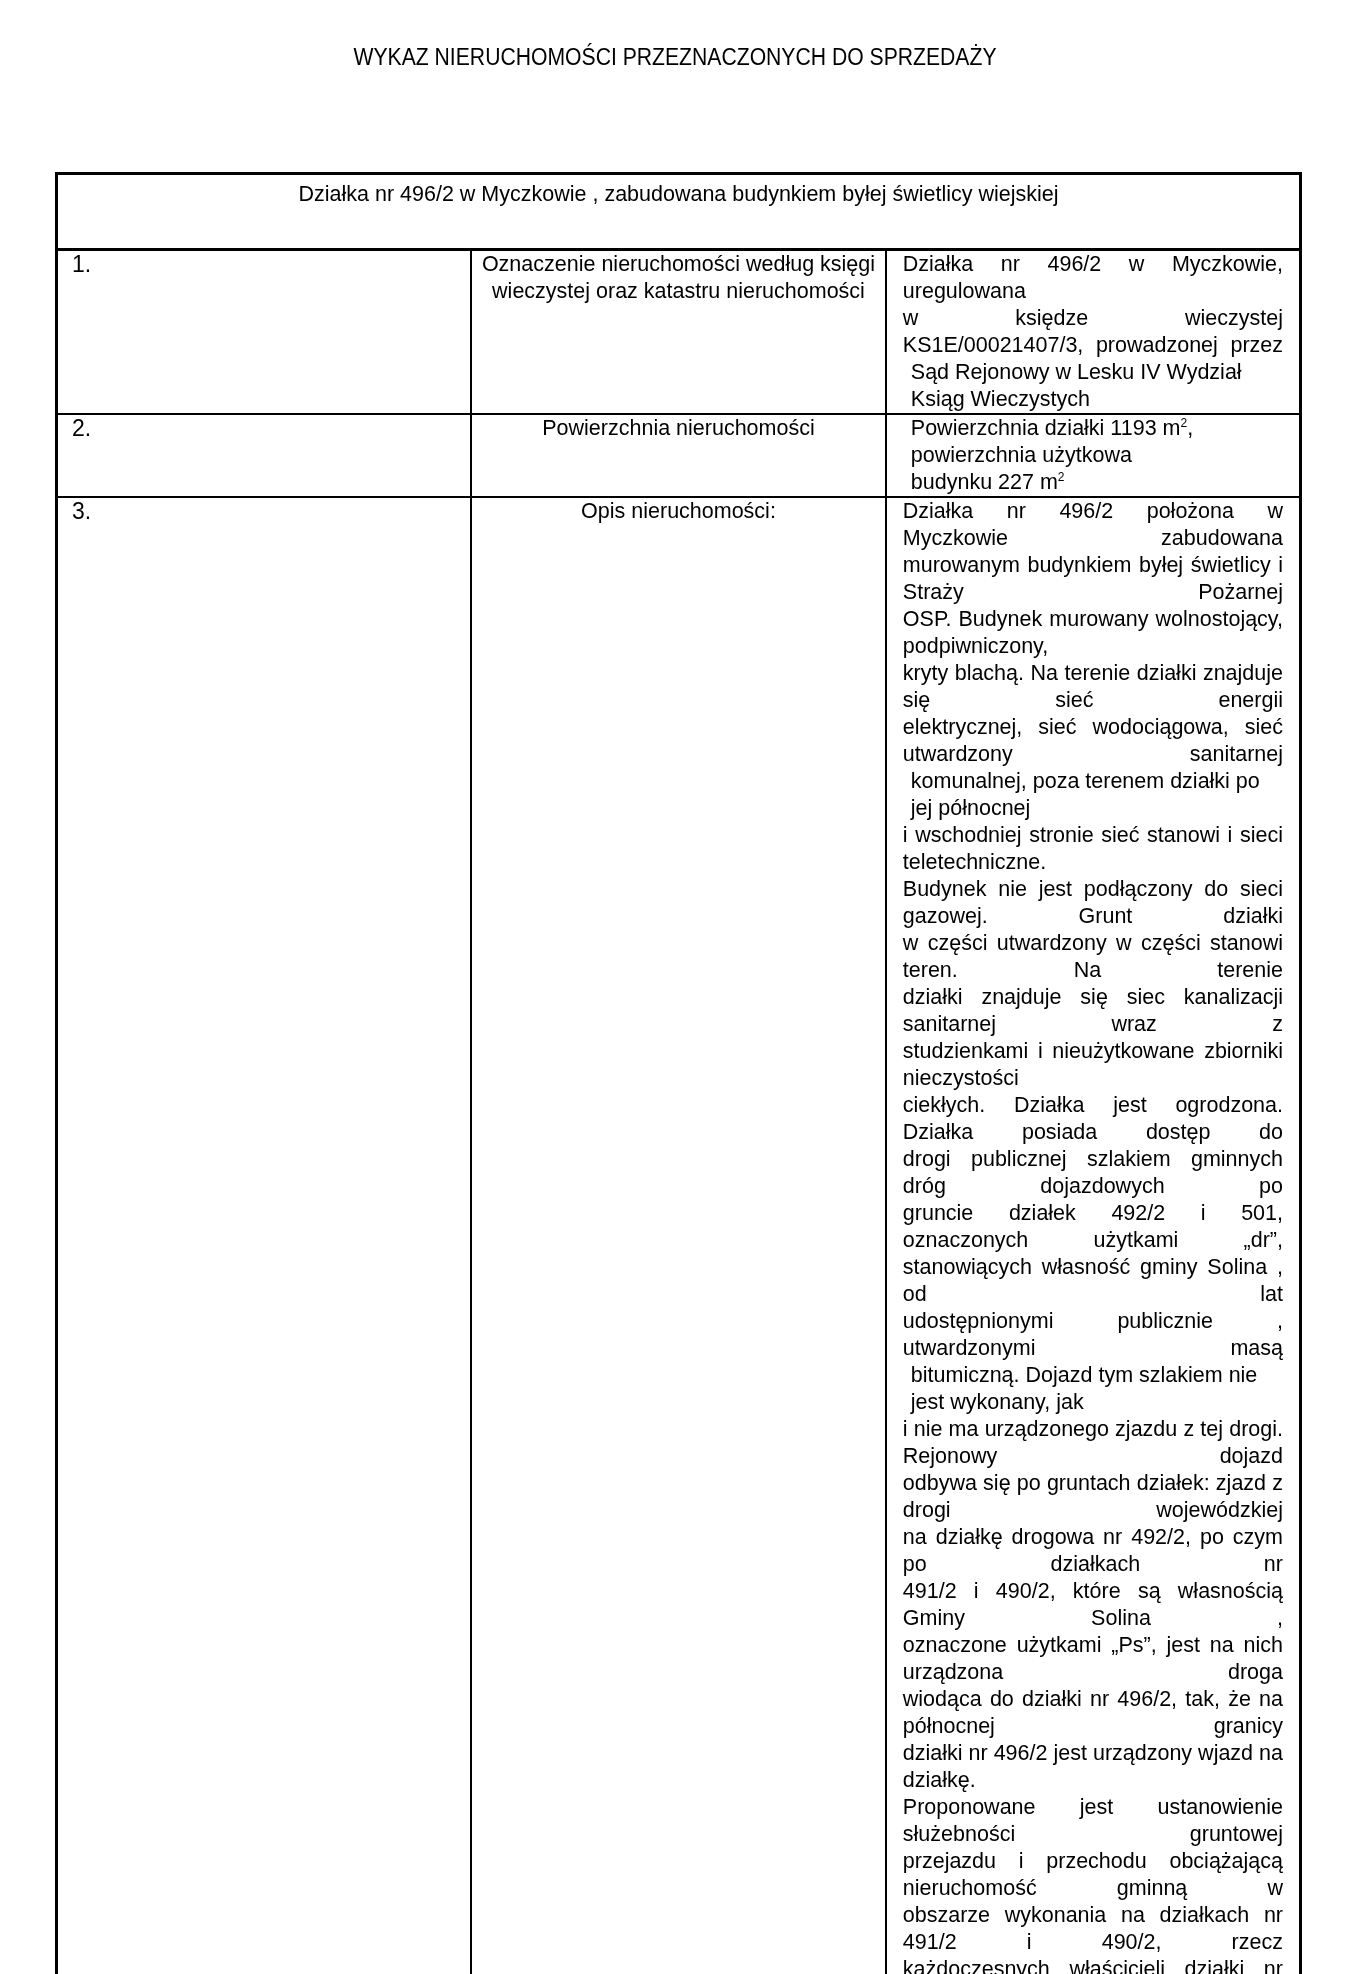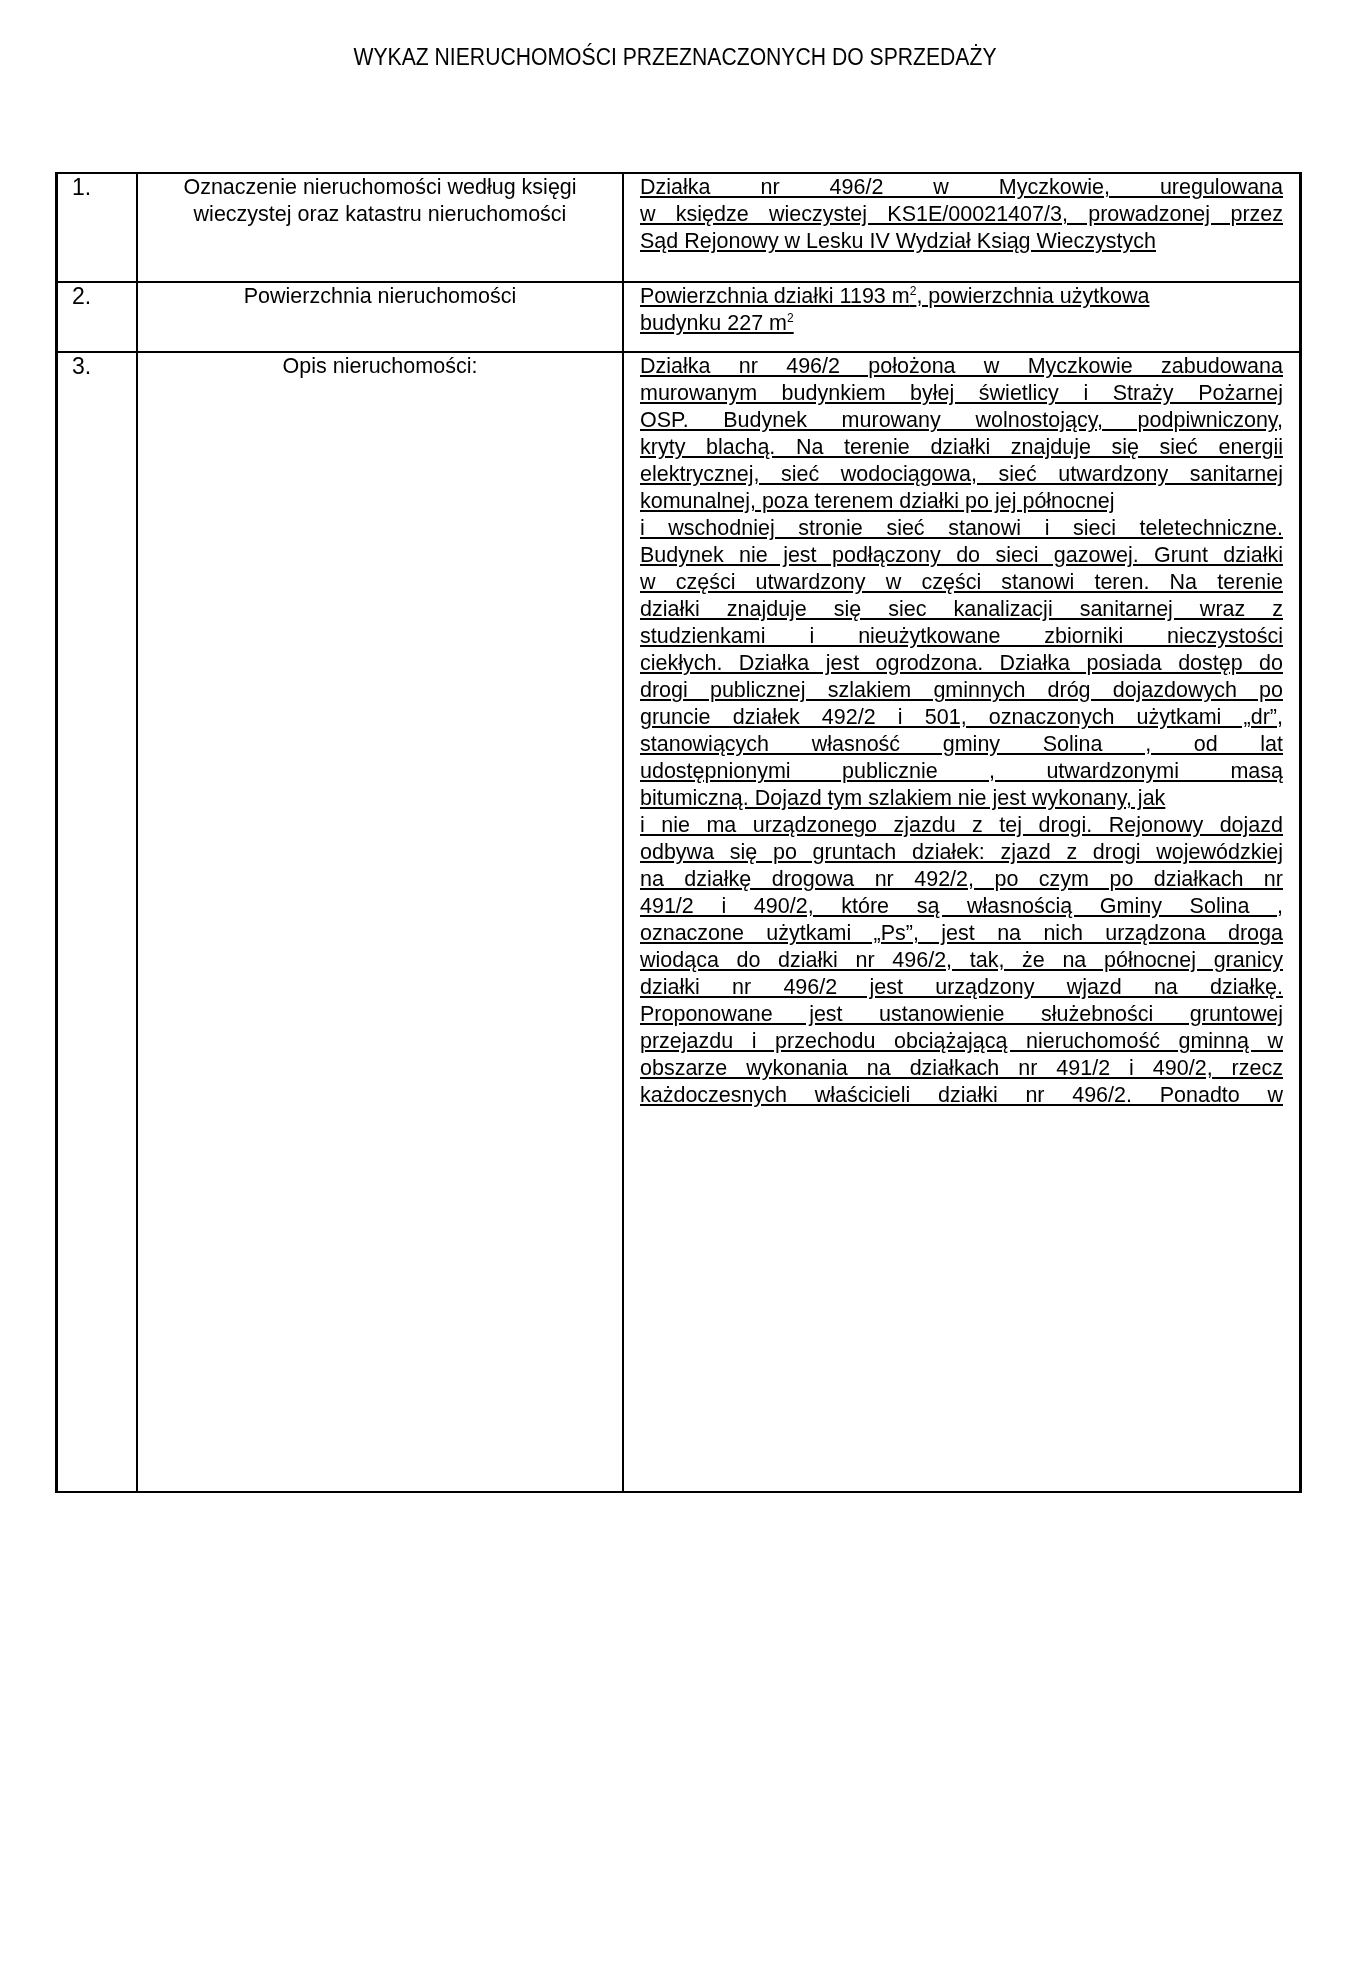--- a/index.html
+++ b/index.html
@@ -24,32 +24,35 @@
   table.main tr.hdr td { border: 3px solid #000; height: 67px; }
   table.main tr.hdr td { text-align: center; padding-top: 6px; }
   td.num { width: 64px; text-align: left; padding-left: 14px !important; font-size: 23px !important; }
   td.lbl { width: 484px; text-align: center; padding: 0 0 !important; }
   td.val { text-align: justify; padding: 0 16px 0 16px !important; }
   tr.r1 td { height: 107px; }
   tr.r2 td { height: 68px; }
   tr.r3 td { height: 1138px; }
   tr.r3 td, tr.r4 td { }
   table.main { border-left: 3px solid #000; border-right: 3px solid #000; }
-  .val p { margin: 0; text-decoration: underline; }
+  .val p { margin: 0; }
   .val .j { text-align: justify; text-align-last: justify; }
-  .val .nl { text-align: left; text-align-last: left; }
+  .val .nl { text-align: left; text-align-last: left; margin-left: 8px; }
   sup { font-size: 12px; line-height: 0; vertical-align: super; }
 </style>
 </head>
 <body>
 
 <div class="title">WYKAZ NIERUCHOMOŚCI PRZEZNACZONYCH  DO SPRZEDAŻY</div>
 
 <table class="main">
   <tbody>
+      <tr class="hdr">
+    <td colspan="3">Działka nr 496/2 w Myczkowie , zabudowana budynkiem byłej świetlicy wiejskiej</td>
+  </tr>
 
   <tr class="r1">
     <td class="num">1.</td>
     <td class="lbl">Oznaczenie nieruchomości według księgi wieczystej oraz katastru nieruchomości</td>
     <td class="val">
       <p class="j">Działka nr 496/2 w Myczkowie, uregulowana</p>
       <p class="j">w księdze wieczystej KS1E/00021407/3, prowadzonej przez</p>
       <p class="nl">Sąd Rejonowy w Lesku IV Wydział Ksiąg Wieczystych</p>
     </td>
   </tr>

